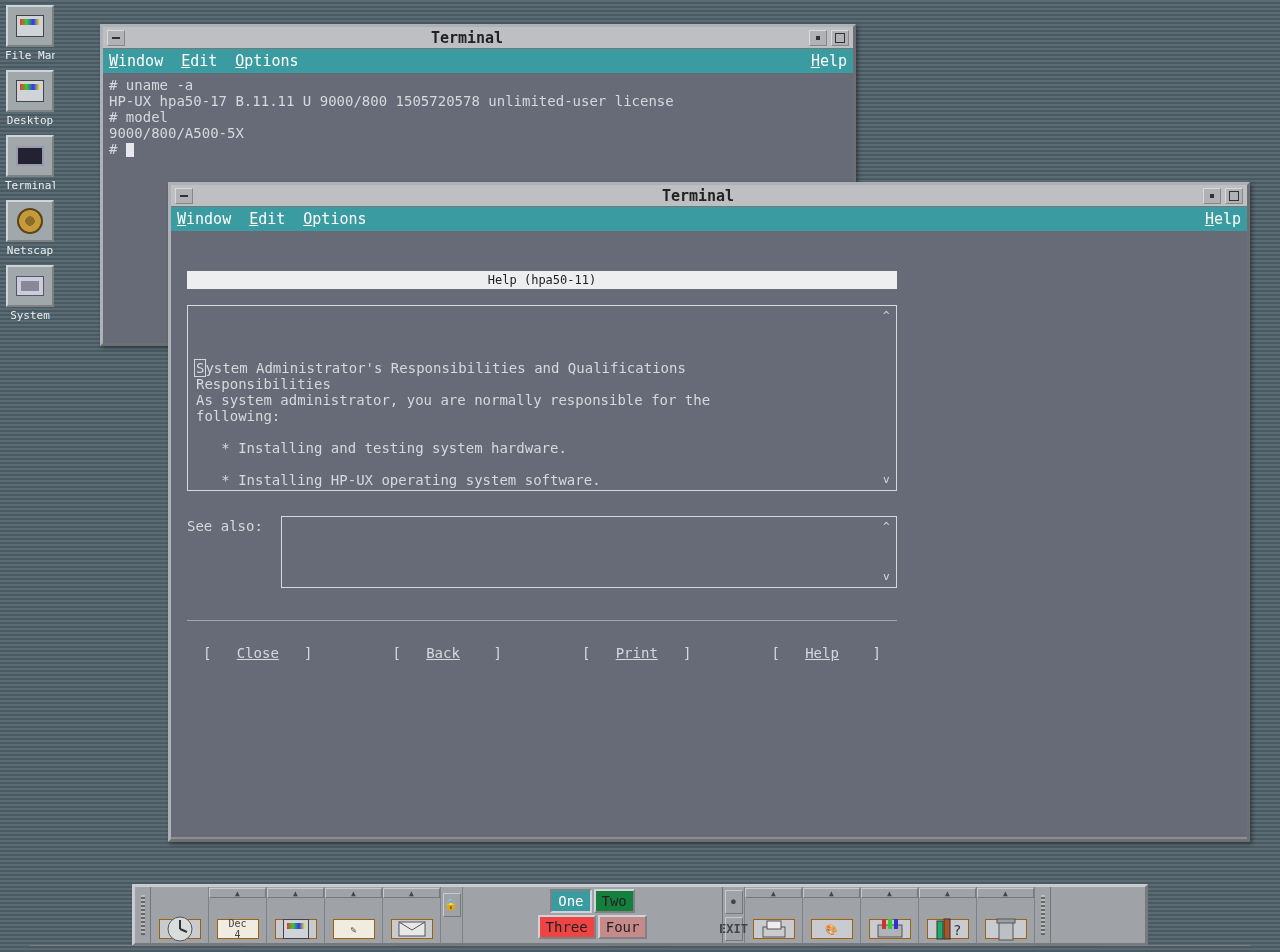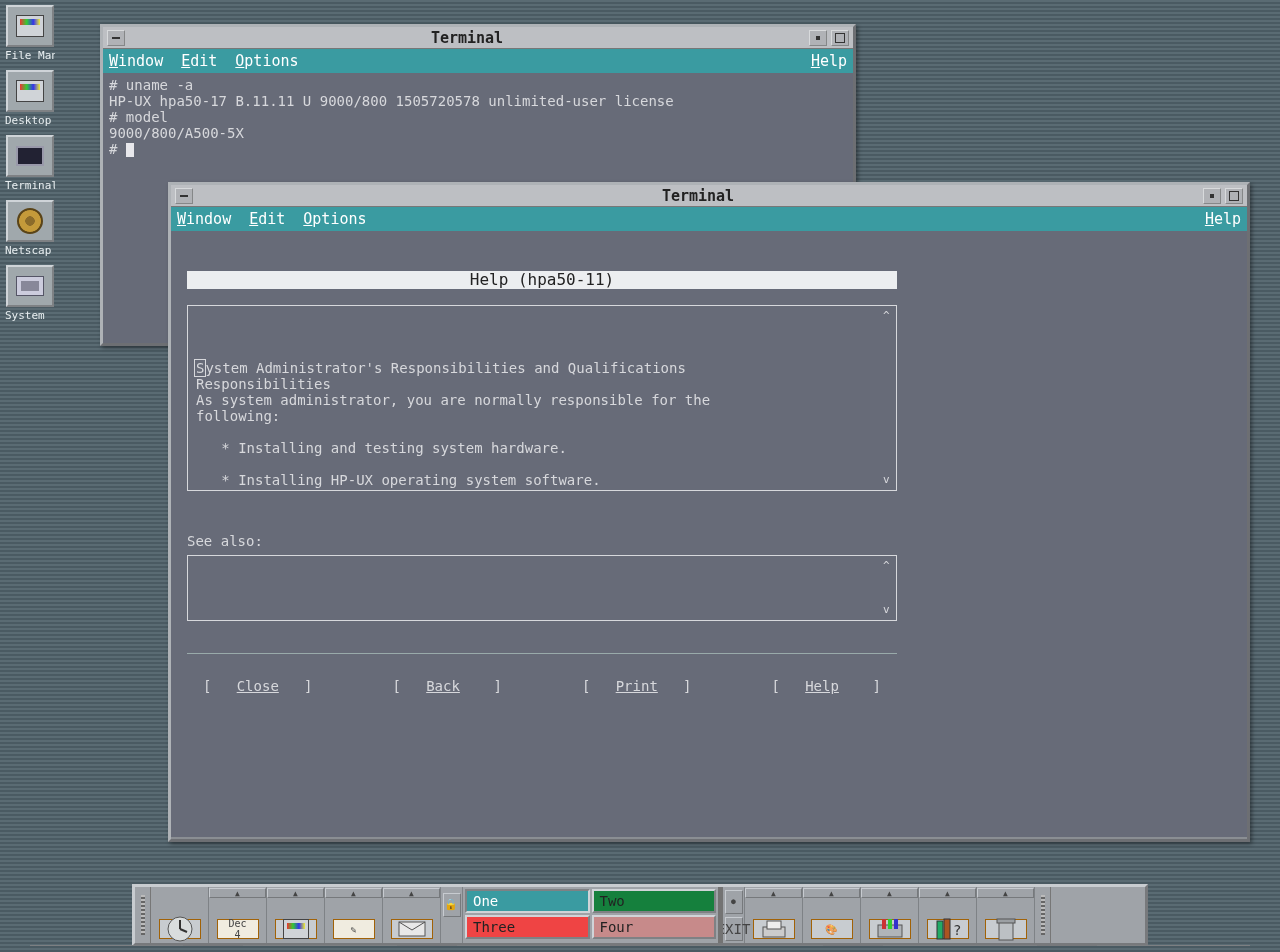--- a/index.html
+++ b/index.html
@@ -15,21 +15,21 @@
 .wallpaper {
   position:absolute; inset:0;
   background:
     repeating-linear-gradient(0deg,#4a5a62 0 2px,#5a6b73 2px 4px),
     repeating-linear-gradient(90deg,rgba(0,0,0,0.08) 0 30px,rgba(255,255,255,0.03) 30px 60px);
 }
 
 .desktop-icons { position:absolute; left:5px; top:5px; display:flex; flex-direction:column; gap:8px; }
 .dicon { width:50px; display:flex; flex-direction:column; align-items:center; cursor:pointer; }
 .dicon .box { width:48px; height:42px; background:#a0a8ac; border:2px outset #cfd4d8; display:flex; align-items:center; justify-content:center; }
-.dicon .lbl { color:#e8eef0; font-size:11px; margin-top:2px; white-space:nowrap; overflow:hidden; width:50px; }
+.dicon .lbl { color:#e8eef0; font-size:11px; margin-top:2px; text-align:center; white-space:nowrap; overflow:hidden; width:50px; }
 .ico-drawer { width:28px; height:22px; background:#d0d4d8; border:1px solid #444; position:relative; }
 .ico-drawer:before { content:""; position:absolute; left:3px; top:3px; right:3px; height:6px; background:linear-gradient(90deg,#e33,#3c3,#33e,#ee3); }
 .ico-term { width:28px; height:20px; background:#223; border:2px solid #99a; }
 .ico-wheel { width:26px; height:26px; border-radius:50%; background:radial-gradient(circle,#8b6b2a 30%,#c49a3a 31% 70%,#8b6b2a 71%); border:2px solid #5a4418; }
 .ico-sys { width:28px; height:20px; background:#ccd; border:1px solid #556; position:relative; }
 .ico-sys:after{content:"";position:absolute;inset:4px;background:#889;}
 
 
 .window { position:absolute; background:#8a8e93; border:3px solid #6d6f73; border-top-color:#aeb2b6; border-left-color:#aeb2b6; box-shadow:2px 2px 4px rgba(0,0,0,0.4);}
 .titlebar { height:22px; background:#bdbfc3; display:flex; align-items:center; padding:0 2px; border-bottom:1px solid #777;}
@@ -42,37 +42,37 @@
 .menu-strip .sp { flex:1; }
 .menu-item { cursor:pointer; }
 .ul { text-decoration:underline; }
 
 .term-body { padding:4px 6px; background:#676b78; color:#d7d8dc; font-family:"Lucida Console",monospace; font-size:14px; line-height:16px; white-space:pre; }
 
 .cursor-block { display:inline-block; width:8px; height:14px; background:#e8e8ec; vertical-align:text-bottom;}
 
 
 .help-wrap { margin:4px 6px; }
-.help-title { background:#eceef0; color:#222; text-align:center; font-size:16px; padding:1px 0;}
+.help-title { background:#eceef0; color:#222; text-align:center; font-size:12px; padding:1px 0;}
 .help-box { border:1px solid #d7d8dc; padding:6px 8px; position:relative; color:#d7d8dc; height:186px; overflow:hidden;}
 .scroll-ind { position:absolute; right:3px; width:10px; color:#d7d8dc; font-size:11px; }
 .scroll-ind.top { top:2px; } .scroll-ind.bot { bottom:2px; }
-.see-row { display:flex; gap:6px; margin-top:24px; color:#d7d8dc;flex-direction:column;}
+.see-row { display:flex; gap:18px; margin-top:9px; color:#d7d8dc;}
 .see-box { border:1px solid #d7d8dc; flex:1; height:72px; position:relative;}
 .btnrow { display:flex; gap:48px; margin-top:16px; color:#d7d8dc; border-top:1px solid #9aa; padding-top:24px; padding-bottom:6px;}
 .tuibtn { flex:1; text-align:center; cursor:pointer; white-space:pre;}
 
 
 .frontpanel { position:absolute; left:132px; bottom:6px; width:1016px; height:62px; background:#9fa3a8; border:3px outset #c8ccd0; display:flex; align-items:stretch; }
 .fp-handle { width:16px; background:#9fa3a8; border-right:1px solid #777; display:flex; align-items:center; justify-content:center;}
 .fp-handle .grip{width:4px;height:40px;background:repeating-linear-gradient(0deg,#666 0 2px,#bbb 2px 4px);}
 .fp-cell { width:58px; border-right:1px solid #7e8286; display:flex; flex-direction:column; align-items:center; justify-content:flex-end; padding-bottom:4px; position:relative;}
 .fp-cell .arrow{position:absolute; top:1px; left:0; right:0; height:10px; background:#9fa3a8; border:1px outset #c7cbd0; display:flex; align-items:center; justify-content:center; font-size:8px; color:#444;}
 .fp-icon { width:42px; height:20px; background:#c8ccd0; border:1px solid #a16207; display:flex; align-items:center; justify-content:center; font-size:10px; color:#444; text-align:center;}
-.workspace { width:260px; display:flex; flex-direction:column; padding:2px; gap:2px; border-right:5px solid #737373; position:relative;}
+.workspace { width:260px; display:flex; flex-direction:column; padding:2px; gap:2px; border-right:1px solid #737373; position:relative;align-items:center;}
 .ws-row{display:flex;gap:2px;}
 .ws-btn { flex:1; height:24px; border:2px outset #d0d4d8; display:flex; align-items:center; padding:0 6px; font-size:14px; color:#222; cursor:pointer;}
 .ws-btn.active{border-style:inset;}
 .ws-one{background:#3a9ba1;color:#fff;}
 .ws-two{background:#15803d;}
 .ws-three{background:#ef4444;}
 .ws-four{background:#c78a8a;}
 .lockcol{width:22px;display:flex;flex-direction:column;gap:2px;border-right:1px solid #7e8286;align-items:center;justify-content:space-around;padding:2px 0;}
 .lockcol div{width:18px;height:24px;border:1px outset #c7cbd0;background:#9fa3a8;display:flex;align-items:center;justify-content:center;font-size:11px;color:#444;}
 
@@ -268,21 +268,21 @@
           <span>Three</span>
         </div>
       <div class="ws-btn ws-four">
           <span>Four</span>
         </div>
     </div>
   </div>
 
   <div class="lockcol">
     <div style="font-size:8px;">●</div>
-    <div style="font-size:14px;">
+    <div style="font-size:12px;font-weight:bold;">
         <span>EXIT</span>
       </div>
   </div>
 
   <div class="fp-cell">
     <div class="arrow">▲</div>
     <div class="fp-icon">
       <svg width="30" height="24">
           <rect x="4" y="10" width="22" height="10" fill="#ccc" stroke="#555"></rect>
           <rect x="8" y="4" width="14" height="8" fill="#eee" stroke="#555"></rect>

